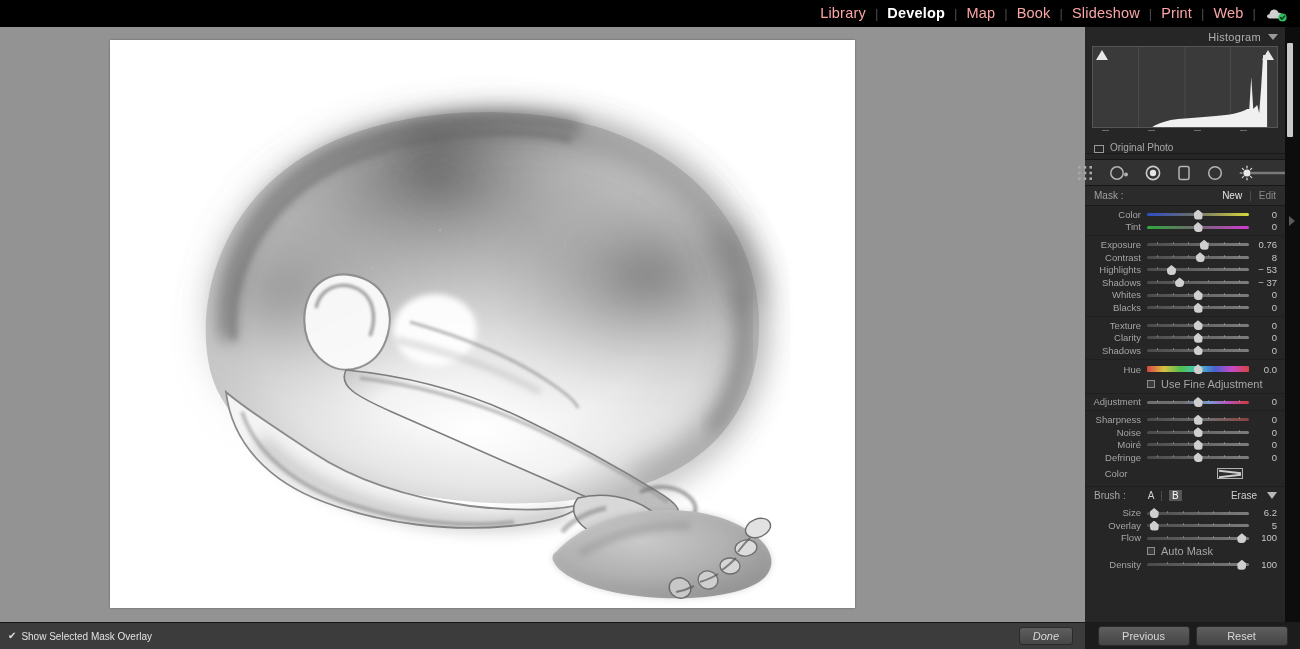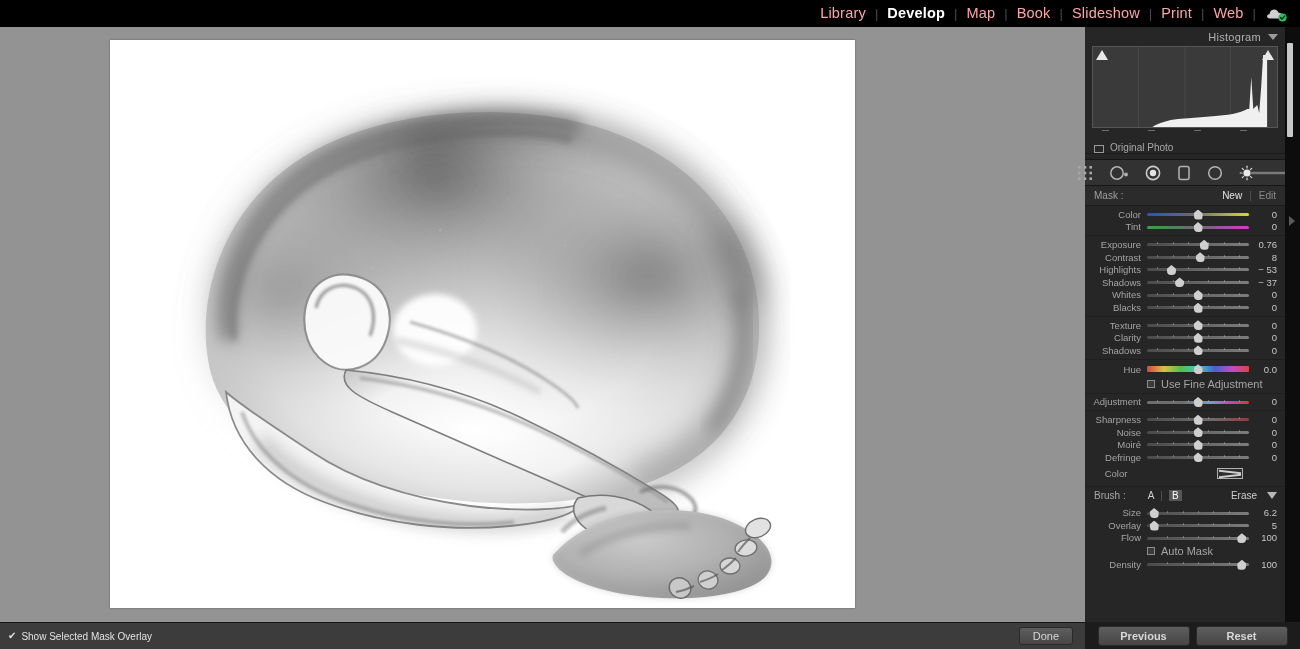--- a/index.html
+++ b/index.html
@@ -220,32 +220,32 @@
     position: absolute; left: 0; top: 622px; width: 1085px; height: 27px;
     background: #3c3c3c; display: flex; align-items: center;
     border-top: 1px solid #161616;
   }
   .bb-check { display: flex; align-items: center; margin-left: 8px; cursor: pointer; }
   .bb-check .tick { font-size: 10px; color: #e0e0e0; margin-right: 5px; line-height: 1; }
   .bb-check .lbl { font-size: 10px; color: #e2e2e2; }
   .done-btn {
     margin-left: auto; margin-right: 12px; font-size: 11px; color: #d8d8d8;
     background: linear-gradient(to bottom,#5e5e5e,#464646);
-    border: 1px solid #2a2a2a; border-radius: 3px; padding: 2px 13px; cursor: pointer;
+    border: 1px solid #2a2a2a; border-radius: 3px; padding: 2px 13px; cursor: pointer; font-style: italic;
   }
   .bottomright {
     position: absolute; left: 1085px; top: 622px; width: 215px; height: 27px;
     background: #1c1c1c; display: flex; align-items: center;
     justify-content: center; gap: 6px;
   }
   .pr-btn {
     font-size: 11px; color: #d8d8d8;
     background: linear-gradient(to bottom,#5e5e5e,#454545);
     border: 1px solid #2a2a2a; border-radius: 3px;
-    width: 92px; text-align: center; padding: 3px 0; cursor: pointer; font-weight: bold;
+    width: 92px; text-align: center; padding: 3px 0; cursor: pointer;
   }
 </style>
 </head>
 <body>
 
 <div id="app">
 
   <div class="topbar">
     <span class="mod-item">Library</span>
     <span class="mod-sep">|</span>

